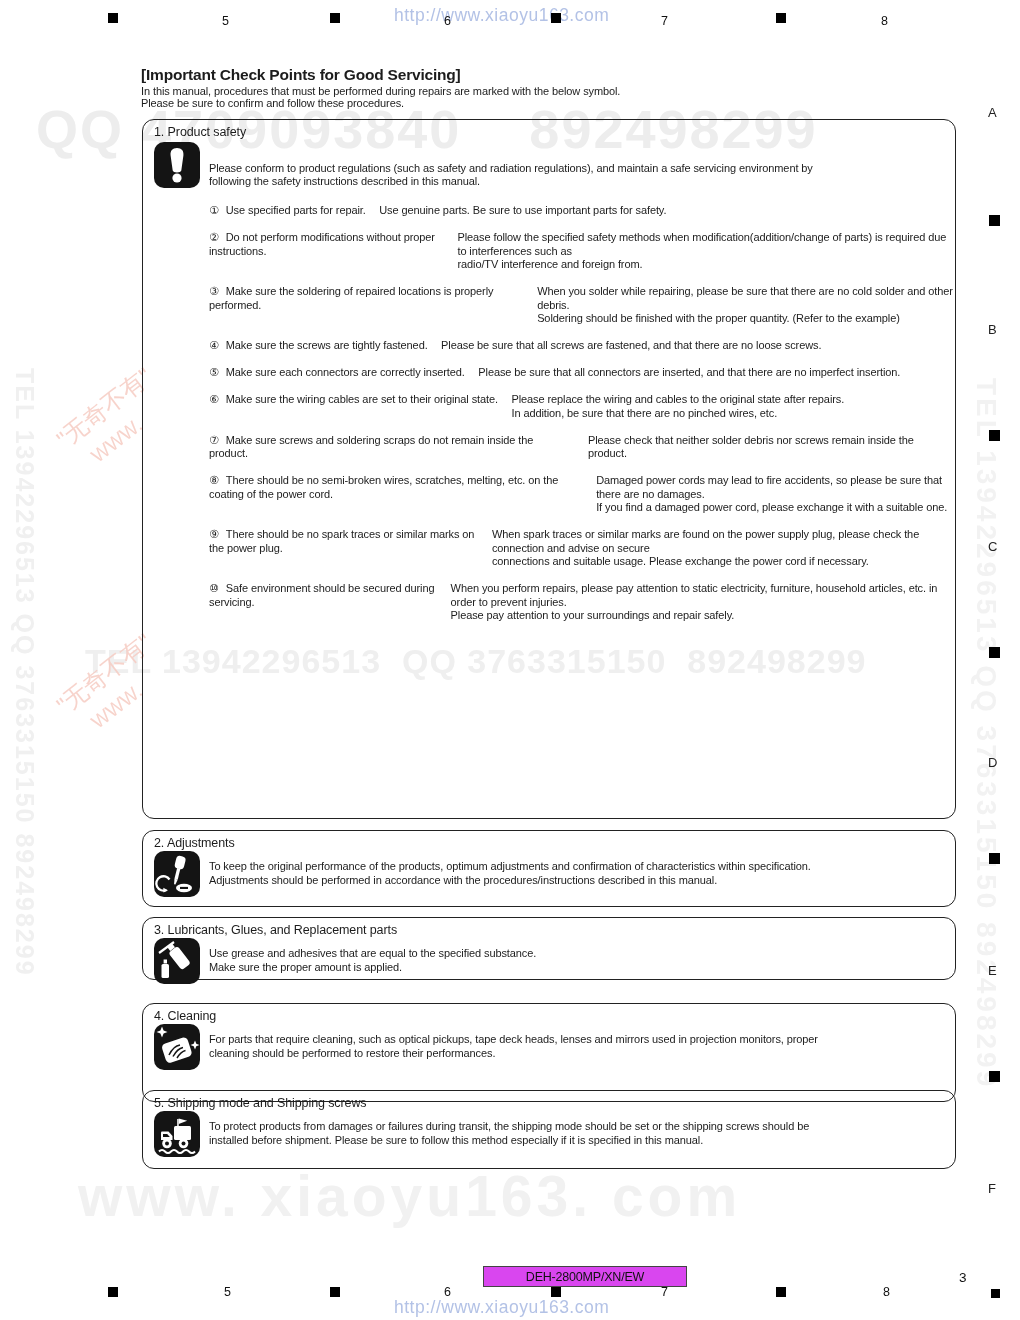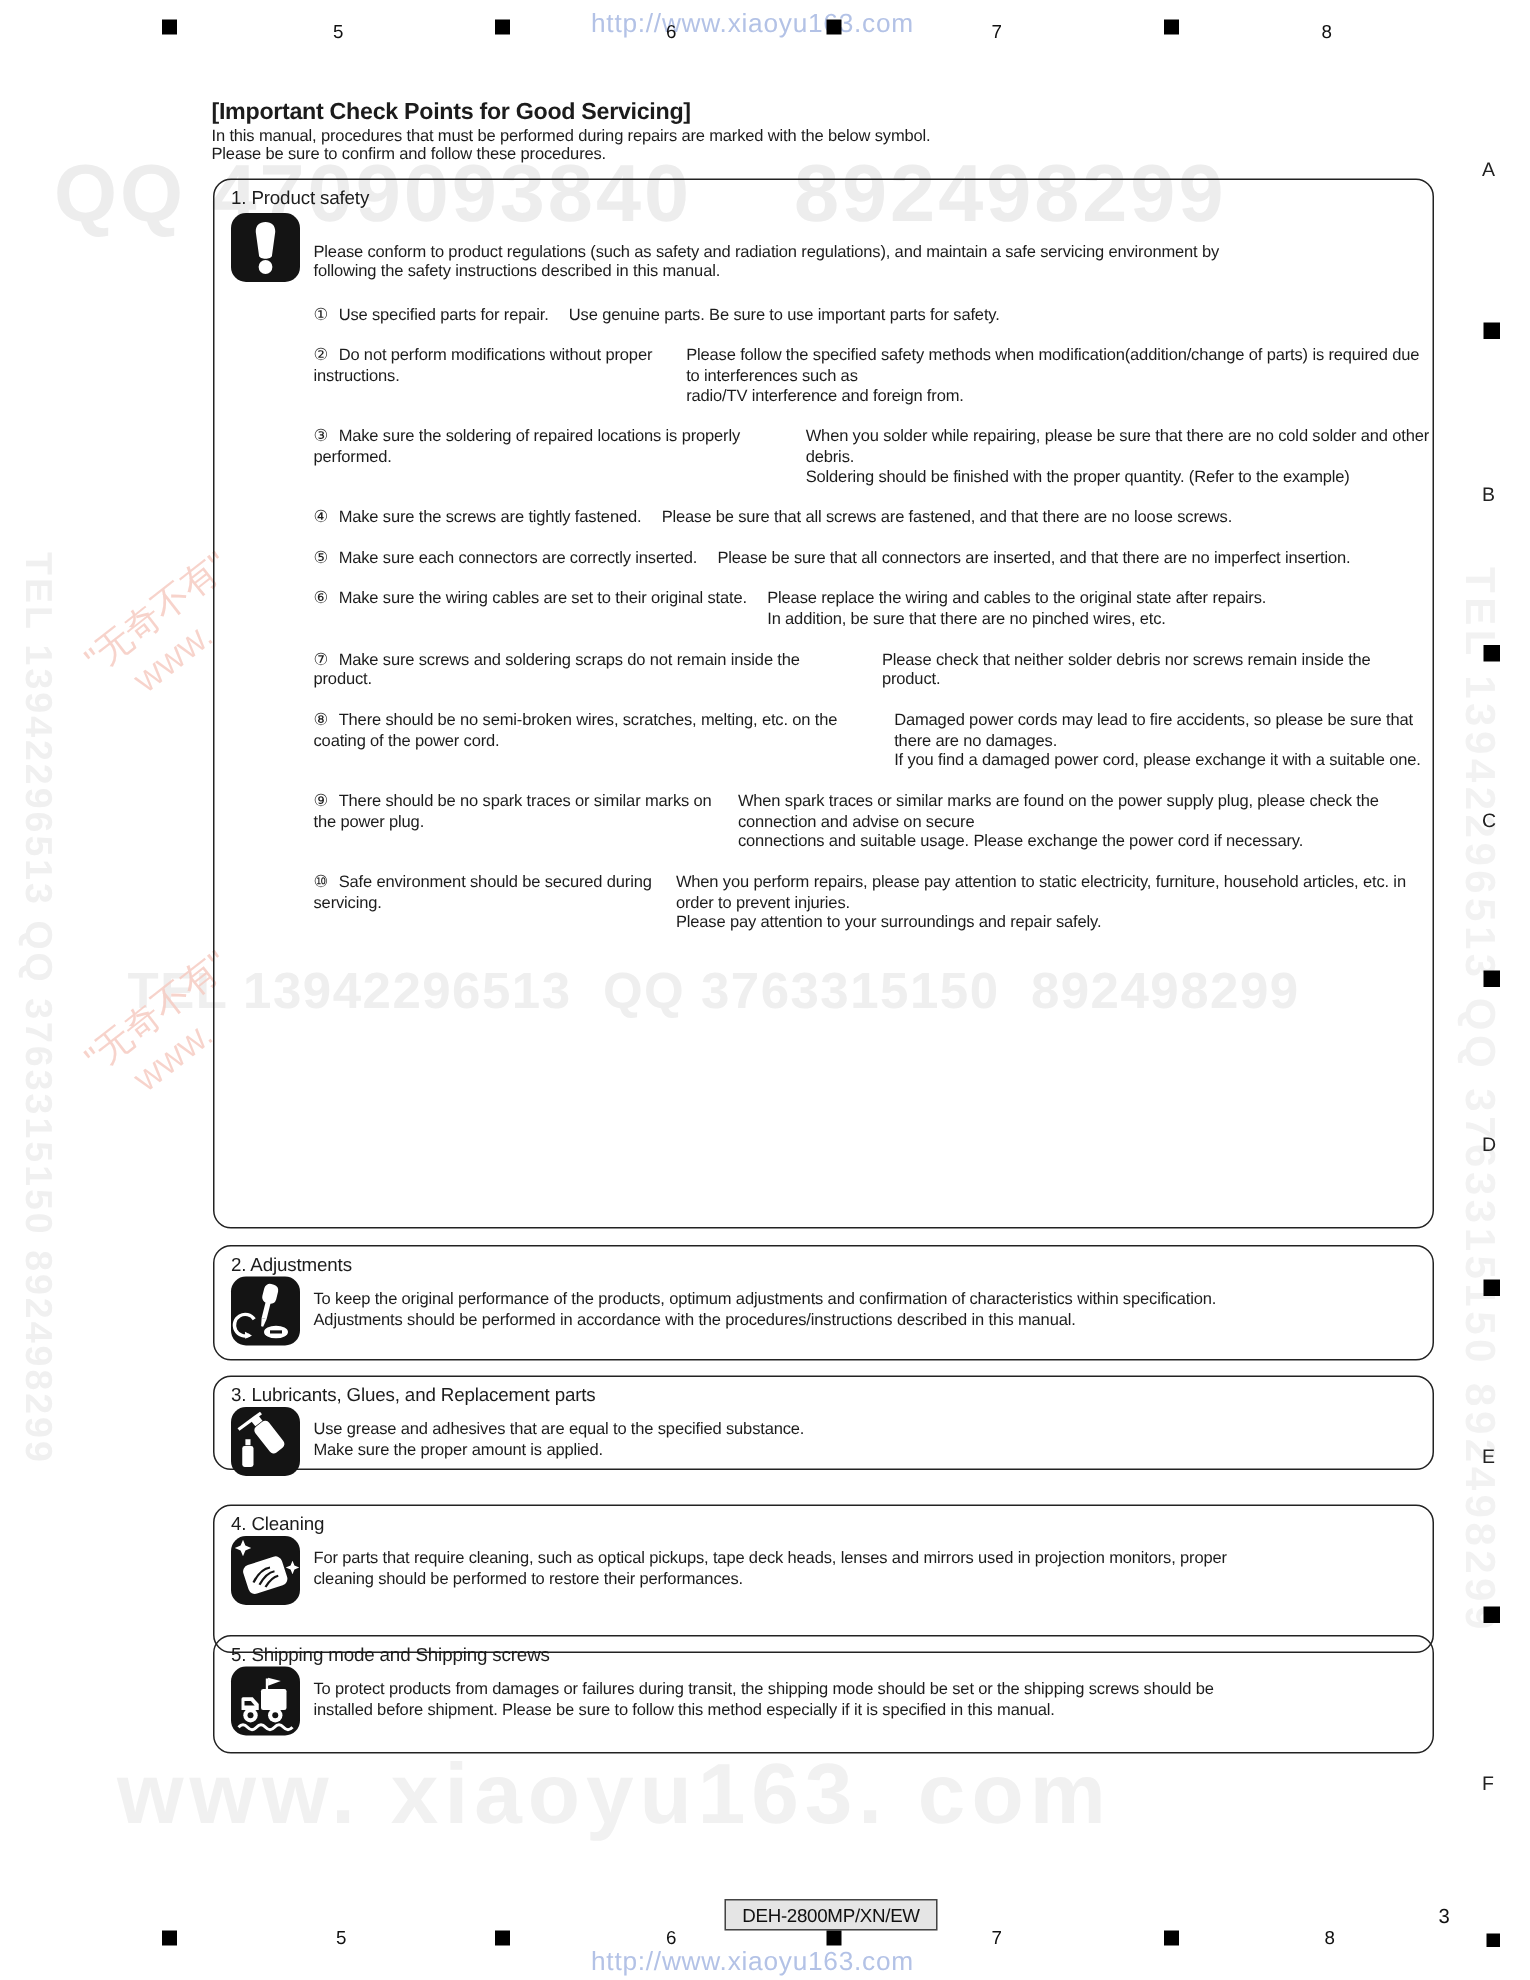--- a/index.html
+++ b/index.html
@@ -32,21 +32,21 @@
   .sec-row{display:flex;align-items:flex-end;margin:2px 0 0 10px;}
   .sec-row.center{align-items:center;margin-top:0;}
   .icon{width:48px;height:48px;flex:0 0 48px;}
   .intro{font-size:11px;line-height:13.6px;margin:6px 0 0 8px;white-space:pre-line;letter-spacing:-.1px;}
   .sec-row.center .intro{margin-top:0;}
   .items{margin:15px 0 0 66px;display:flex;flex-direction:column;gap:13.5px;font-size:11px;line-height:13.5px;letter-spacing:-.1px;}
   .item{display:flex;gap:13.5px;}
   .item-title .num{margin-right:7px;}
   .item-body{white-space:pre-line;}
   .model-label{
-    position:absolute;left:483px;top:1266px;width:142px;height:21px;background:#e5e5e5;
+    position:absolute;left:483px;top:1266px;width:204px;height:21px;background:#d946ef;
     border:1px solid #444;box-sizing:border-box;display:flex;align-items:center;justify-content:center;
     font-size:12.5px;color:#111;z-index:2;letter-spacing:-.2px;
   }
   .page-num{position:absolute;left:959px;top:1270px;font-size:13.5px;color:#111;z-index:2;}
 </style>
 </head>
 <body>
 
 <div class="wm wm-url" style="left:394px;top:5px;">http://www.xiaoyu163.com</div>
 <div class="wm wm-url" style="left:394px;top:1297px;">http://www.xiaoyu163.com</div>

